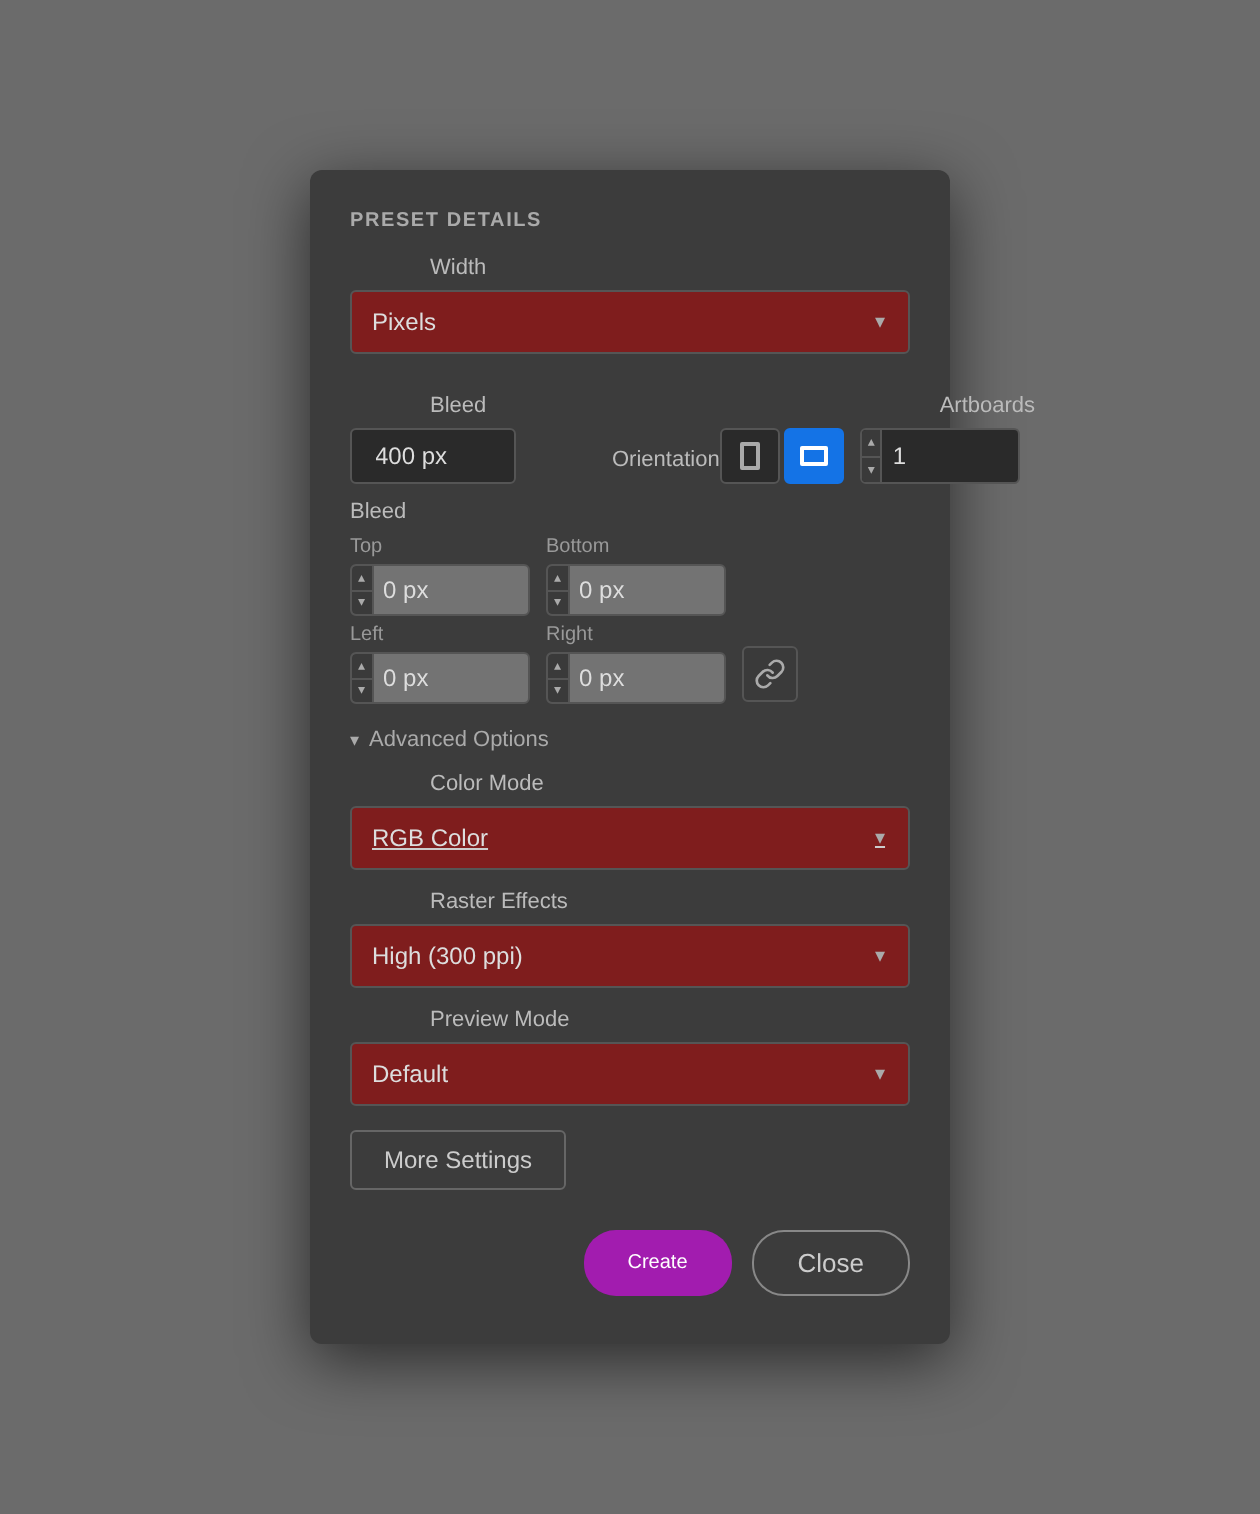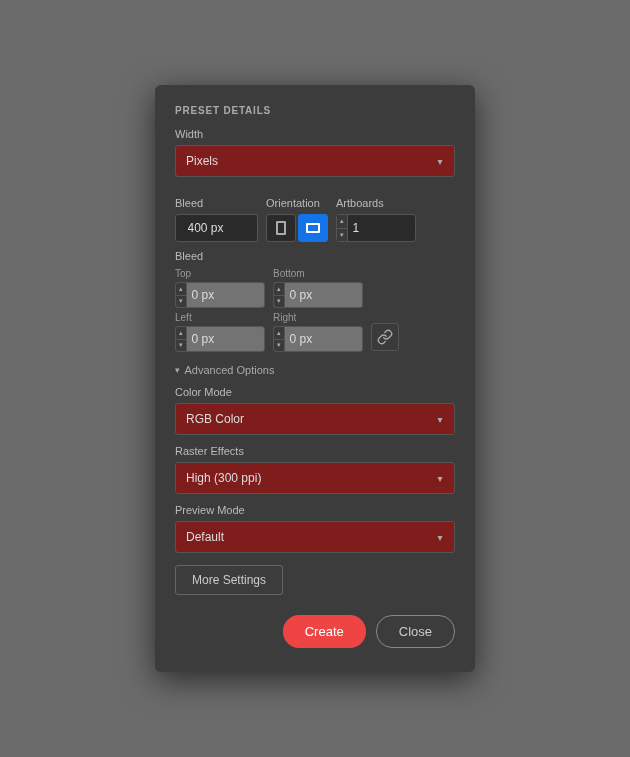--- a/index.html
+++ b/index.html
@@ -30,20 +30,21 @@
       color: #aaa;
       letter-spacing: 0.08em;
       margin-bottom: 12px;
     }
 
     .field-label {
       font-size: 11px;
       color: #bbb;
       margin-bottom: 5px;
       margin-top: 10px;
+      margin-left: 40px;
     }
 
     .row {
       display: flex;
       align-items: center;
       gap: 8px;
     }
 
     .input-group {
       display: flex;
@@ -85,21 +86,21 @@
     .width-input-wrap {
       width: 100px;
     }
 
     .pixels-select-wrap {
       flex: 1;
     }
 
     .orientation-group {
       display: flex;
-      flex-direction: column;
+      flex-direction: row;
       align-items: flex-start;
     }
 
     .artboards-group {
       display: flex;
       flex-direction: column;
       align-items: flex-start;
     }
 
     .orient-buttons {
@@ -279,25 +280,25 @@
     }
 
     .dialog-footer {
       display: flex;
       justify-content: flex-end;
       gap: 10px;
       margin-top: 20px;
     }
 
     .btn-create {
-      background: #ef4444;
+      background: #a21caf;
       border: none;
       border-radius: 16px;
       color: #fff;
-      font-size: 13px;
+      font-size: 10px;
       padding: 0 22px;
       cursor: pointer;
       font-weight: 500;
     }
 
     .btn-close {
       background: transparent;
       border: 1px solid #888;
       border-radius: 16px;
       color: #ccc;
@@ -463,21 +464,21 @@
   </div>
 
   
   <div class="advanced-toggle">
     <span class="chevron-icon">▾</span>
     <span>Advanced Options</span>
   </div>
 
   
   <div class="field-label">Color Mode</div>
-  <div class="full-select-wrap" style="">
+  <div class="full-select-wrap" style=" text-decoration: underline;">
     <select>
       <option>RGB Color</option>
       <option>CMYK Color</option>
       <option>Grayscale</option>
     </select>
     <div class="select-arrow">
       <span>▾</span>
     </div>
   </div>
 

